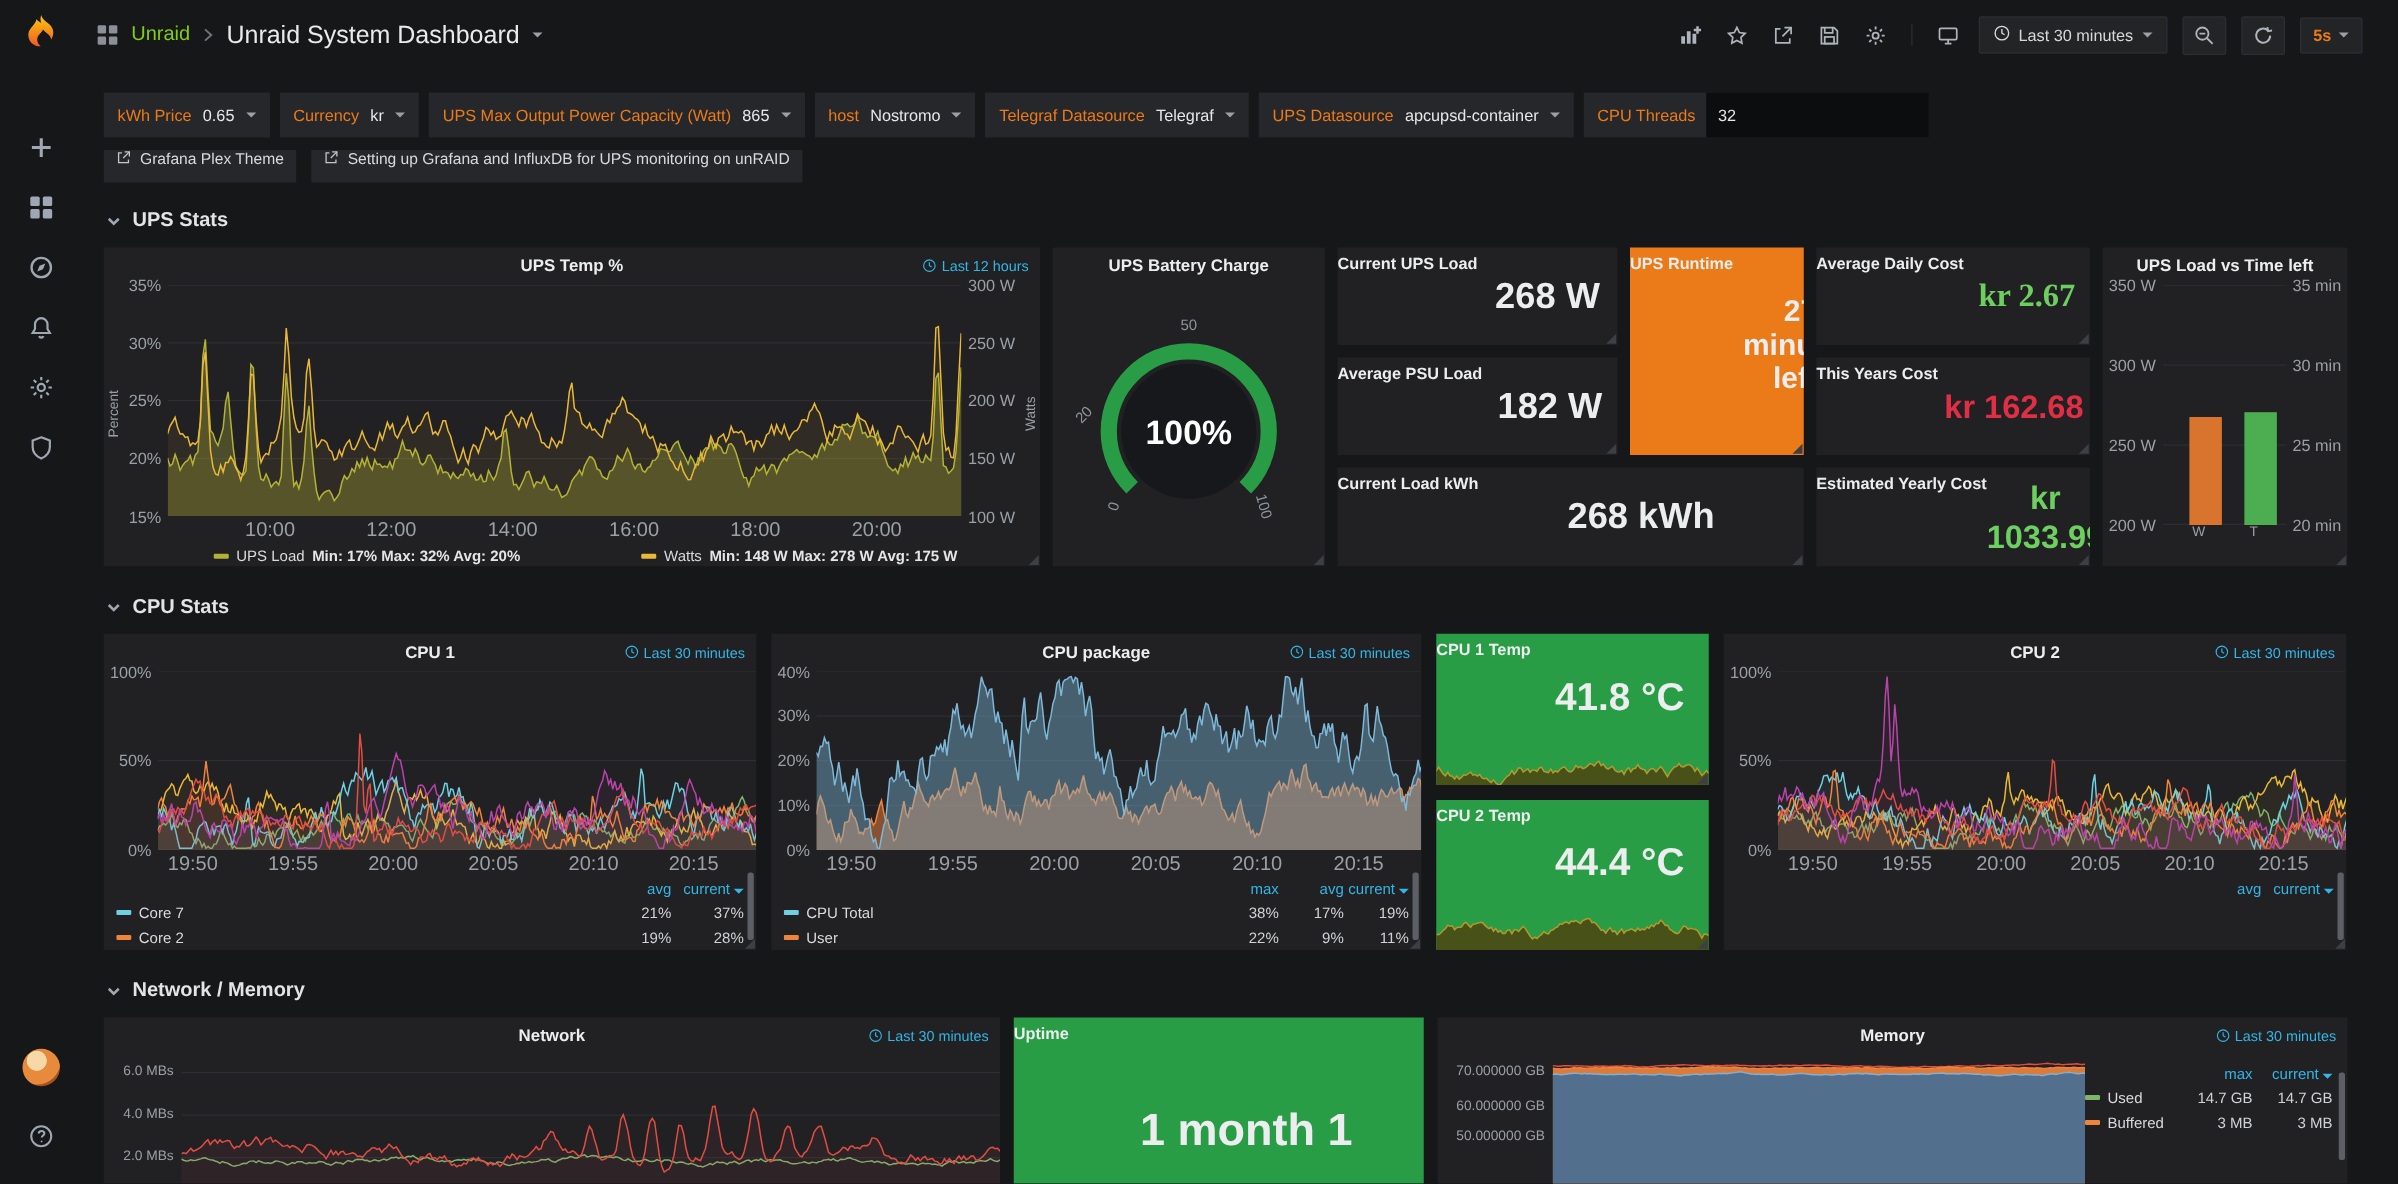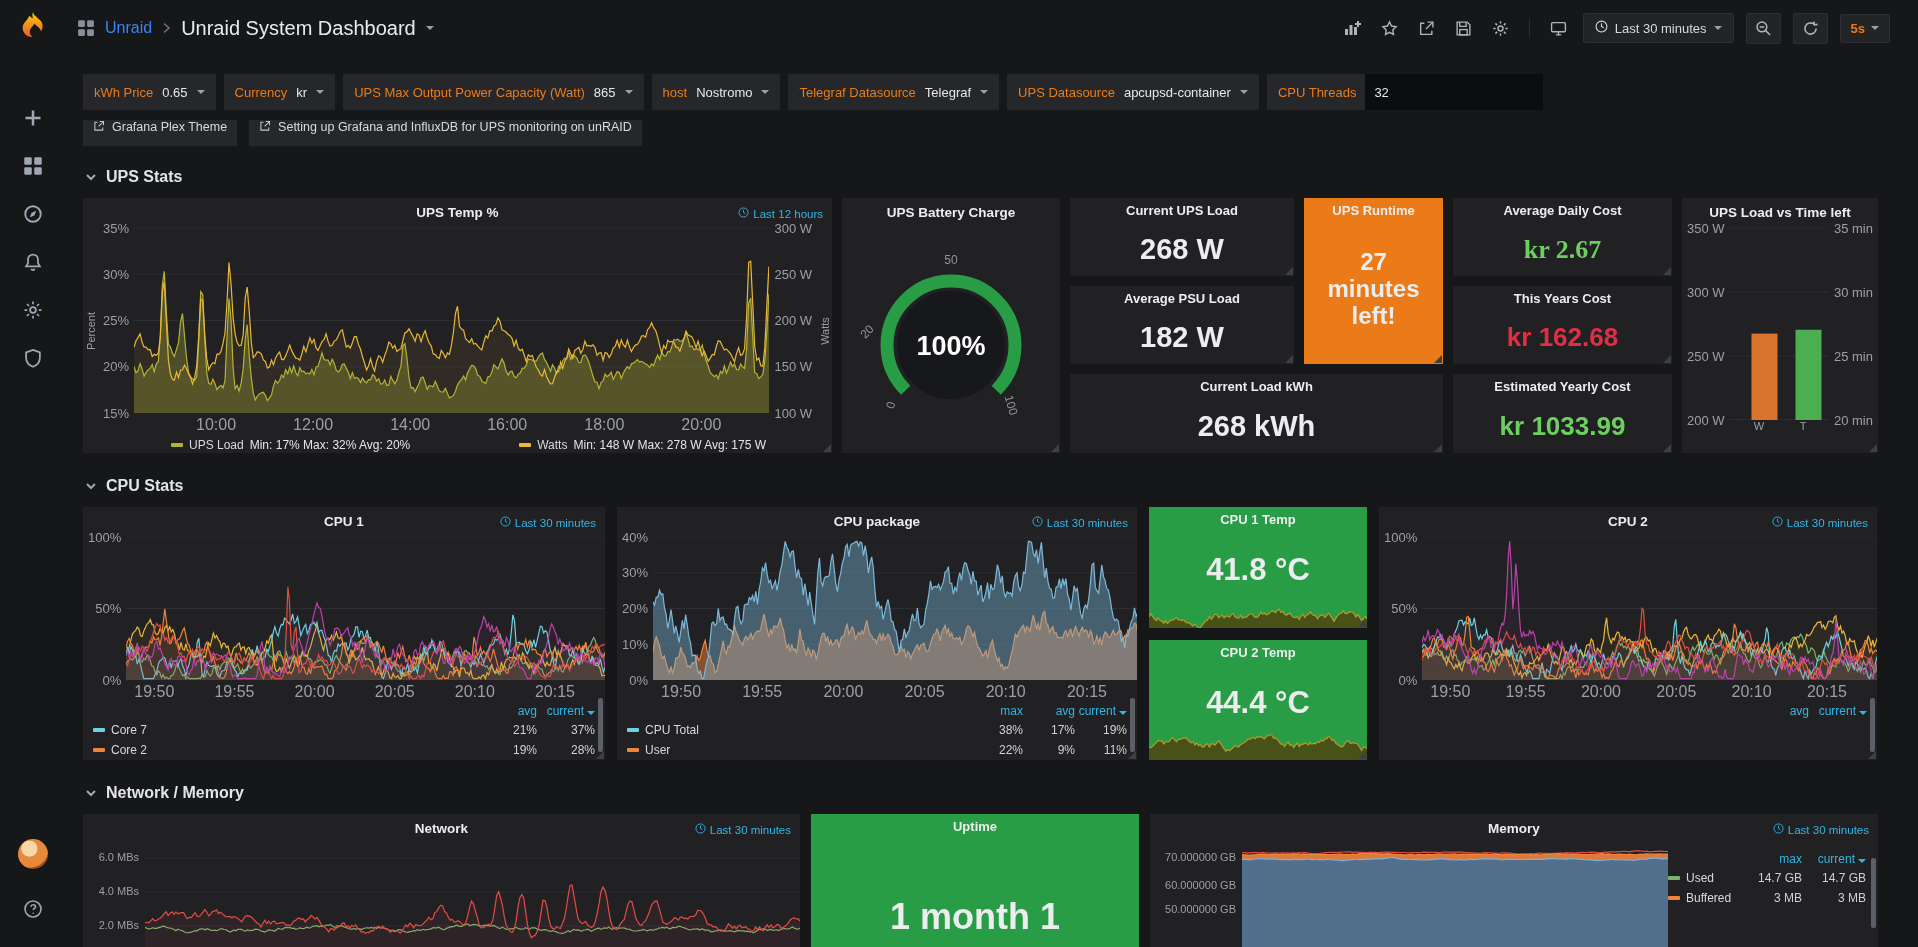--- a/index.html
+++ b/index.html
@@ -11,21 +11,21 @@
 .side-icon{width:22px;height:22px;margin:13px 0;color:#9fa7b3;display:flex;align-items:center;justify-content:center;cursor:pointer}
 .side-icon svg{width:20px;height:20px;display:block}
 .sidebar-bottom{margin-top:auto;padding-bottom:14px;display:flex;flex-direction:column;align-items:center}
 .avatar{width:30px;height:30px;border-radius:50%;background:radial-gradient(circle at 38% 32%,#f7d9a8 0 28%,#e78a3b 30% 68%,#a8521d 70%);margin-bottom:16px;cursor:pointer}
 
 .main{flex:1;display:flex;flex-direction:column;overflow:hidden}
 .navbar{height:56px;flex:none;display:flex;align-items:center;padding:0 28px 0 12px}
 .nav-left{display:flex;align-items:center;gap:10px}
 .nav-ic{color:#8a8f98;display:flex}
 .nav-ic svg{width:18px;height:18px}
-.crumb-app{color:#3b82f6;font-size:16px;cursor:pointer}
+.crumb-app{color:#84cc16;font-size:16px;cursor:pointer}
 .crumb-sep{color:#6e7379;display:flex}
 .crumb-title{color:#e9eaeb;font-size:20px;cursor:pointer}
 .crt{width:0;height:0;border-left:4px solid transparent;border-right:4px solid transparent;border-top:4px solid #9aa0a8;display:inline-block}
 .nav-right{margin-left:auto;display:flex;align-items:center;gap:12px}
 .nav-btn{color:#aeb4bc;display:flex;align-items:center;justify-content:center;cursor:pointer;padding:4px}
 .nav-btn svg{width:17px;height:17px;display:block}
 .nav-sep{width:1px;height:18px;background:#2c2e33;margin:0 4px}
 .time-btn{display:flex;align-items:center;gap:7px;background:rgba(255,255,255,.06);border:1px solid #2c2e33;border-radius:2px;padding:6px 11px;color:#d8d9da;font-size:13px;cursor:pointer}
 .boxed{background:rgba(255,255,255,.06);border:1px solid #2c2e33;border-radius:2px;padding:6px 8px}
 .refresh-int{display:flex;align-items:center;gap:6px;background:rgba(255,255,255,.06);border:1px solid #2c2e33;border-radius:2px;padding:6px 10px;color:#eb7b18;font-weight:700;font-size:13px;cursor:pointer}
@@ -66,32 +66,32 @@
 .cpu-panel .x-row{padding-left:8px;padding-right:30px}
 .bars-panel .plot,.bars-panel .y-ticks{height:192px}
 .net-panel .plot{height:160px}
 .ytabs{position:relative;align-self:stretch}
 .ytabs .tick{position:absolute;right:6px;font-size:11px;color:#9aa0a6;white-space:nowrap}
 .net-yw{width:62px}
 .mem-yw{width:92px}
 .graph-legend{display:flex;justify-content:space-between;padding:4px 66px 0 88px;font-size:12px}
 .gl-item{display:flex;align-items:center;gap:6px;cursor:pointer}
 .gl-name{color:#d8d9da}
-.gl-stats{color:#e4e5e7;font-weight:400}
+.gl-stats{color:#e4e5e7;font-weight:700}
 .swatch{width:12px;height:4px;border-radius:1px;display:inline-block;flex:none}
 .lt{padding:1px 10px 0 10px;font-size:12px}
 .lt-side{width:210px;flex:none;padding:6px 12px 0 0;font-size:12px}
 .lt-row{display:grid;align-items:center;height:20px}
 .lt-head{height:18px}
 .lt-head .lt-col{color:#33b5e5;text-align:right;cursor:pointer}
 .lt-name{display:flex;align-items:center;gap:6px;color:#d8d9da;cursor:pointer;overflow:hidden;white-space:nowrap}
 .lt-val{text-align:right;color:#cfd2d5}
 .lt-caret{width:0;height:0;border-left:4px solid transparent;border-right:4px solid transparent;border-top:4px solid #33b5e5;display:inline-block;margin-left:3px}
 .lscroll{position:absolute;right:2px;width:5px;border-radius:2px;background:#5c6066;z-index:4}
-.stat{display:flex;flex-direction:column}
+.stat{display:flex;flex-direction:row}
 .stat-val{flex:1;display:flex;align-items:center;justify-content:center;font-weight:700;font-size:29px;color:#ebedee;text-align:center}
 .stat-val.cost{font-size:26px}
 .stat-val.big3{font-size:24px;line-height:1.12;padding:0 8px 8px}
 .stat-val.temp{font-size:31px;padding-bottom:20px}
 .stat-val.uptime{font-size:36px}
 .spark{position:absolute;left:0;right:0;bottom:0;height:26px}
 .gauge-box{height:225px;position:relative}
 .bar-x{position:relative;height:18px;font-size:11px;color:#9aa0a6}
 .bar-x span{position:absolute;transform:translateX(-50%)}
 .rz{position:absolute;right:1px;bottom:1px;width:0;height:0;border-left:8px solid transparent;border-bottom:8px solid #3c3f44;cursor:nwse-resize;z-index:4}

